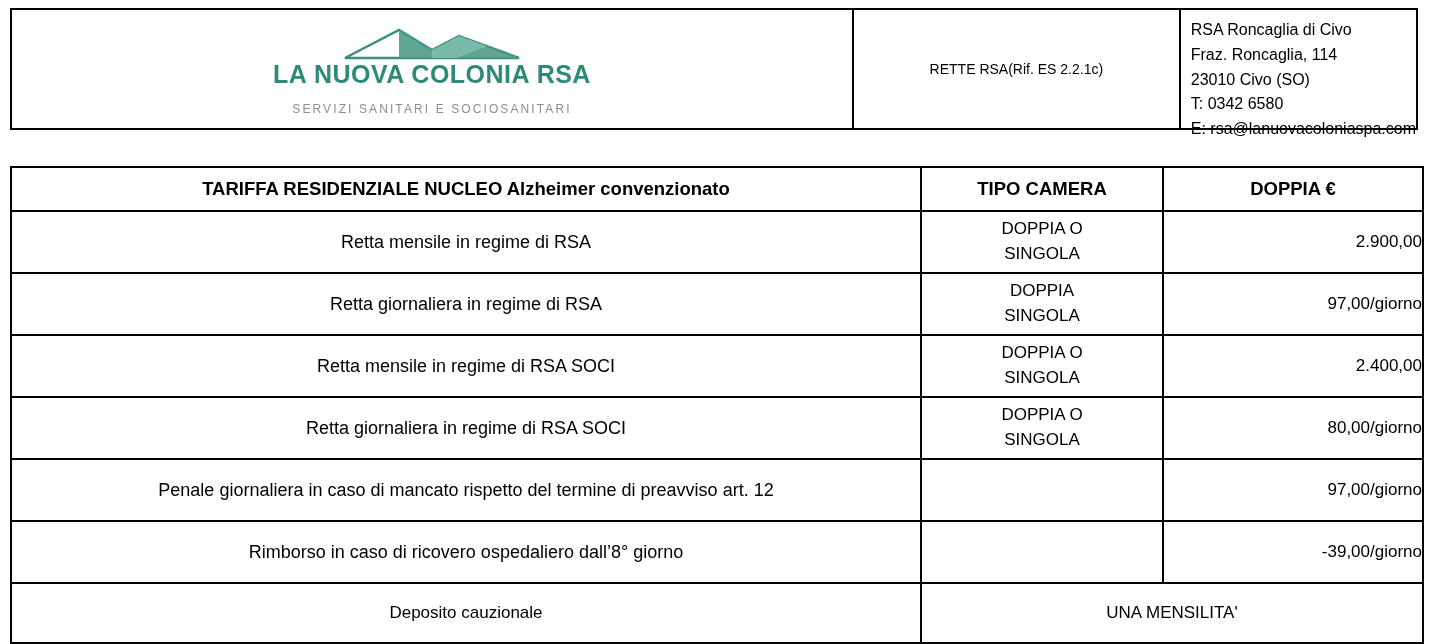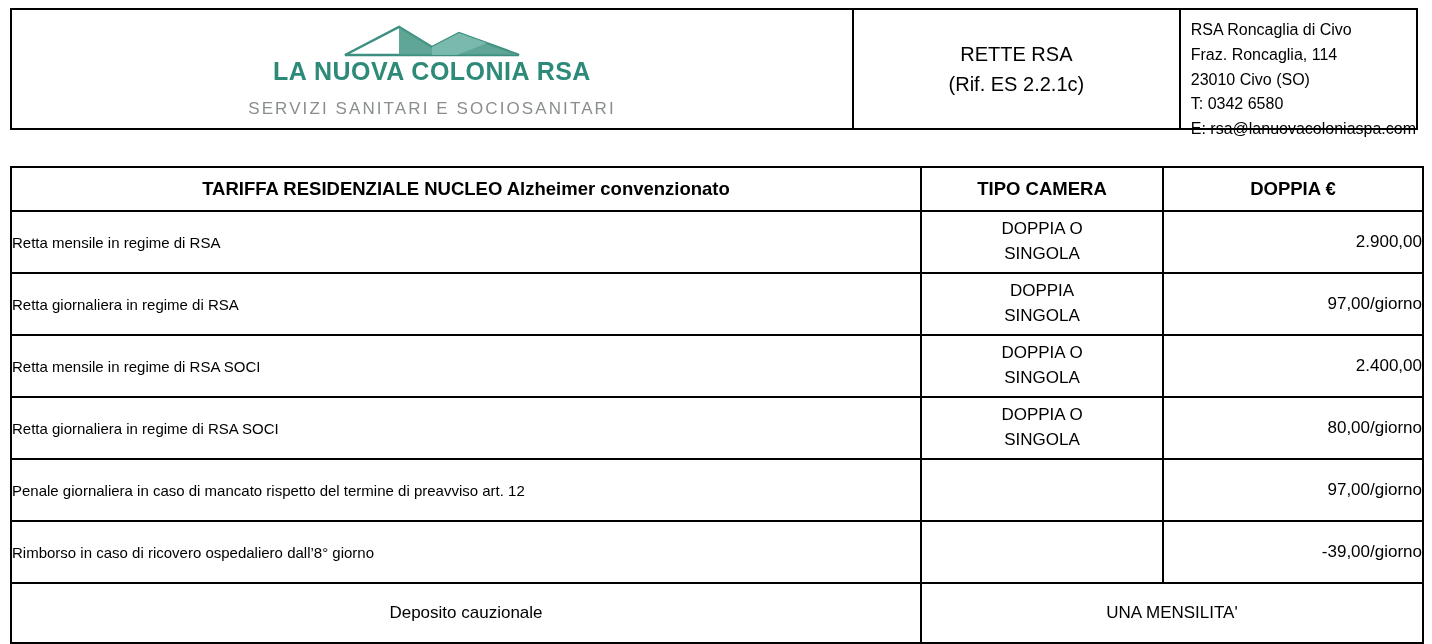--- a/index.html
+++ b/index.html
@@ -56,36 +56,36 @@
   }
   .logo-title {
     font-size: 25px;
     font-weight: bold;
     letter-spacing: 0.5px;
     color: #2e8a78;
     line-height: 1;
     white-space: nowrap;
   }
   .logo-sub {
-    font-size: 17px;
+    font-size: 12px;
     letter-spacing: 2.1px;
     color: #8a8f8c;
     line-height: 1;
     margin-top: 16px;
     white-space: nowrap;
   }
 
   .hdr-mid {
     width: 355px;
     border-right: 2px solid #000;
     display: flex;
-    flex-direction: column;
+    flex-direction: row;
     align-items: center;
     justify-content: center;
-    font-size: 20px;
+    font-size: 14px;
     line-height: 1.5;
   }
   .hdr-mid div { text-align: center; }
 
   .hdr-right {
     flex: 1;
     padding: 8px 0 6px 10px;
     font-size: 16px;
     line-height: 1.55;
     display: flex;
@@ -114,24 +114,24 @@
 
   .tariff-table thead th {
     height: 44px;
     font-size: 18.5px;
     font-weight: bold;
     text-align: center;
   }
   .th-desc { text-align: center !important; }
 
   .cell-desc {
-    font-size: 15px;
+    font-size: 18px;
     padding: 0 0 0 6px;
     height: 62px;
-    text-align: left;
+    text-align: center;
   }
   .cell-room {
     font-size: 17px;
     text-align: center;
     line-height: 1.45;
     height: 62px;
   }
   .cell-room .r1, .cell-room .r2 { display: block; }
   .cell-amount {
     font-size: 17px;

